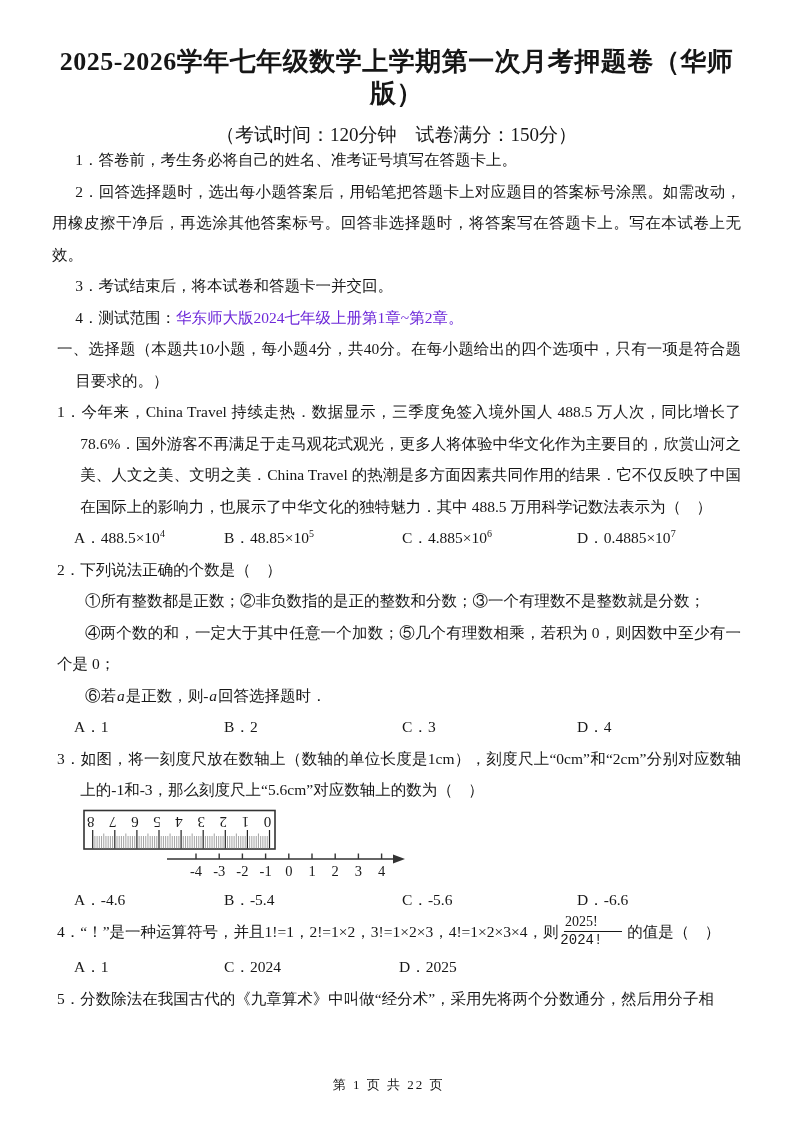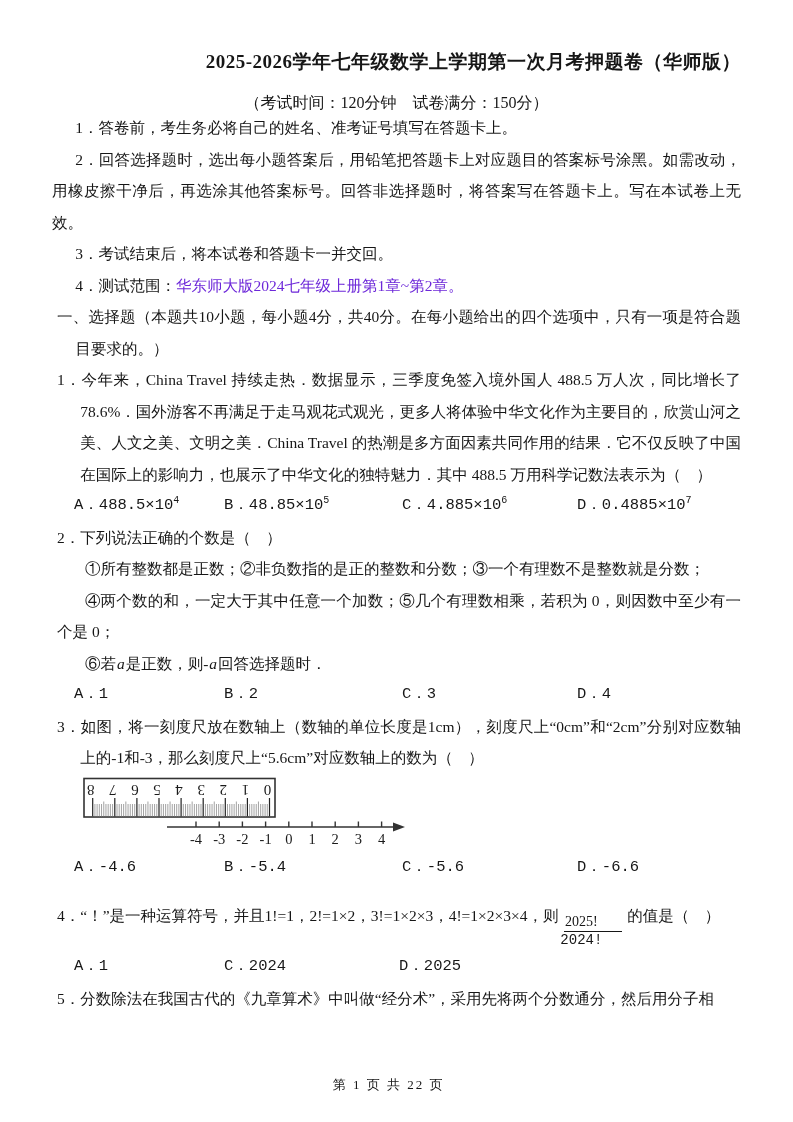--- a/index.html
+++ b/index.html
@@ -10,40 +10,40 @@
     background:#fff;
     overflow:hidden;
     padding:46px 52px 0 52px;
     font-family:"Liberation Serif","DejaVu Serif",serif;
     font-size:15.5px;
     line-height:31.5px;
     color:#161616;
   }
   p{margin:0;text-align:justify;}
   .title{
-    text-align:right;font-weight:bold;font-size:19px;line-height:32px;
+    text-align:center;font-weight:bold;font-size:26px;line-height:32px;
     letter-spacing:0.5px;
   }
-  .subtitle{text-align:center;font-size:16px;line-height:18px;margin-top:16px;}
+  .subtitle{text-align:center;font-size:19px;line-height:18px;margin-top:16px;}
   .notes-heading{font-weight:bold;margin-top:16px;}
   .note{text-indent:1.5em;}
   .sec-heading{font-weight:normal;margin-left:5px;padding-left:1.2em;text-indent:-1.2em;}
   .q{margin-left:5px;padding-left:1.5em;text-indent:-1.5em;}
   .stmt{margin-left:5px;text-indent:1.8em;}
-  .opts{display:flex;margin-left:5px;padding-left:1.1em;font-family:Liberation Mono, monospace;}
+  .opts{display:flex;margin-left:5px;padding-left:1.1em;}
   .opt{display:inline-block;white-space:nowrap;}
   .opt.c1{width:150px;}
   .opt.c2{width:178px;}
   .opt.c3{width:175px;}
   .red{color:#6d28d9;}
   sup{font-size:10px;line-height:0;vertical-align:super;}
   .var{font-style:italic;padding:0 1px;}
   .frac{display:inline-block;vertical-align:middle;text-align:center;
         font-size:14px;line-height:1.25;margin:0 5px;transform:translateY(-2px);}
-  .frac .num{display:block;border-bottom:1.3px solid #161616;padding:0 3px;margin-top:32px;}
+  .frac .num{display:block;border-bottom:1.3px solid #161616;padding:0 3px;}
   .frac .den{display:block;padding:0 20px;font-family:Liberation Mono, monospace;}
   .diagram{margin:2px 0 0 20px;height:76px;}
   .ruler-box{fill:#fff;stroke:#333;stroke-width:1.6;}
   .axis{stroke:#333;stroke-width:1.7;}
   .axis-arrow{fill:#333;}
   .ruler-digit{font-family:"Liberation Serif","DejaVu Serif",serif;font-size:15px;fill:#1a1a1a;}
   .axis-label{font-family:"Liberation Serif","DejaVu Serif",serif;font-size:14.5px;fill:#1a1a1a;}
   .footer{position:absolute;left:0;right:16px;top:1076px;text-align:center;
           font-size:13px;letter-spacing:2px;line-height:18px;}
 </style>

